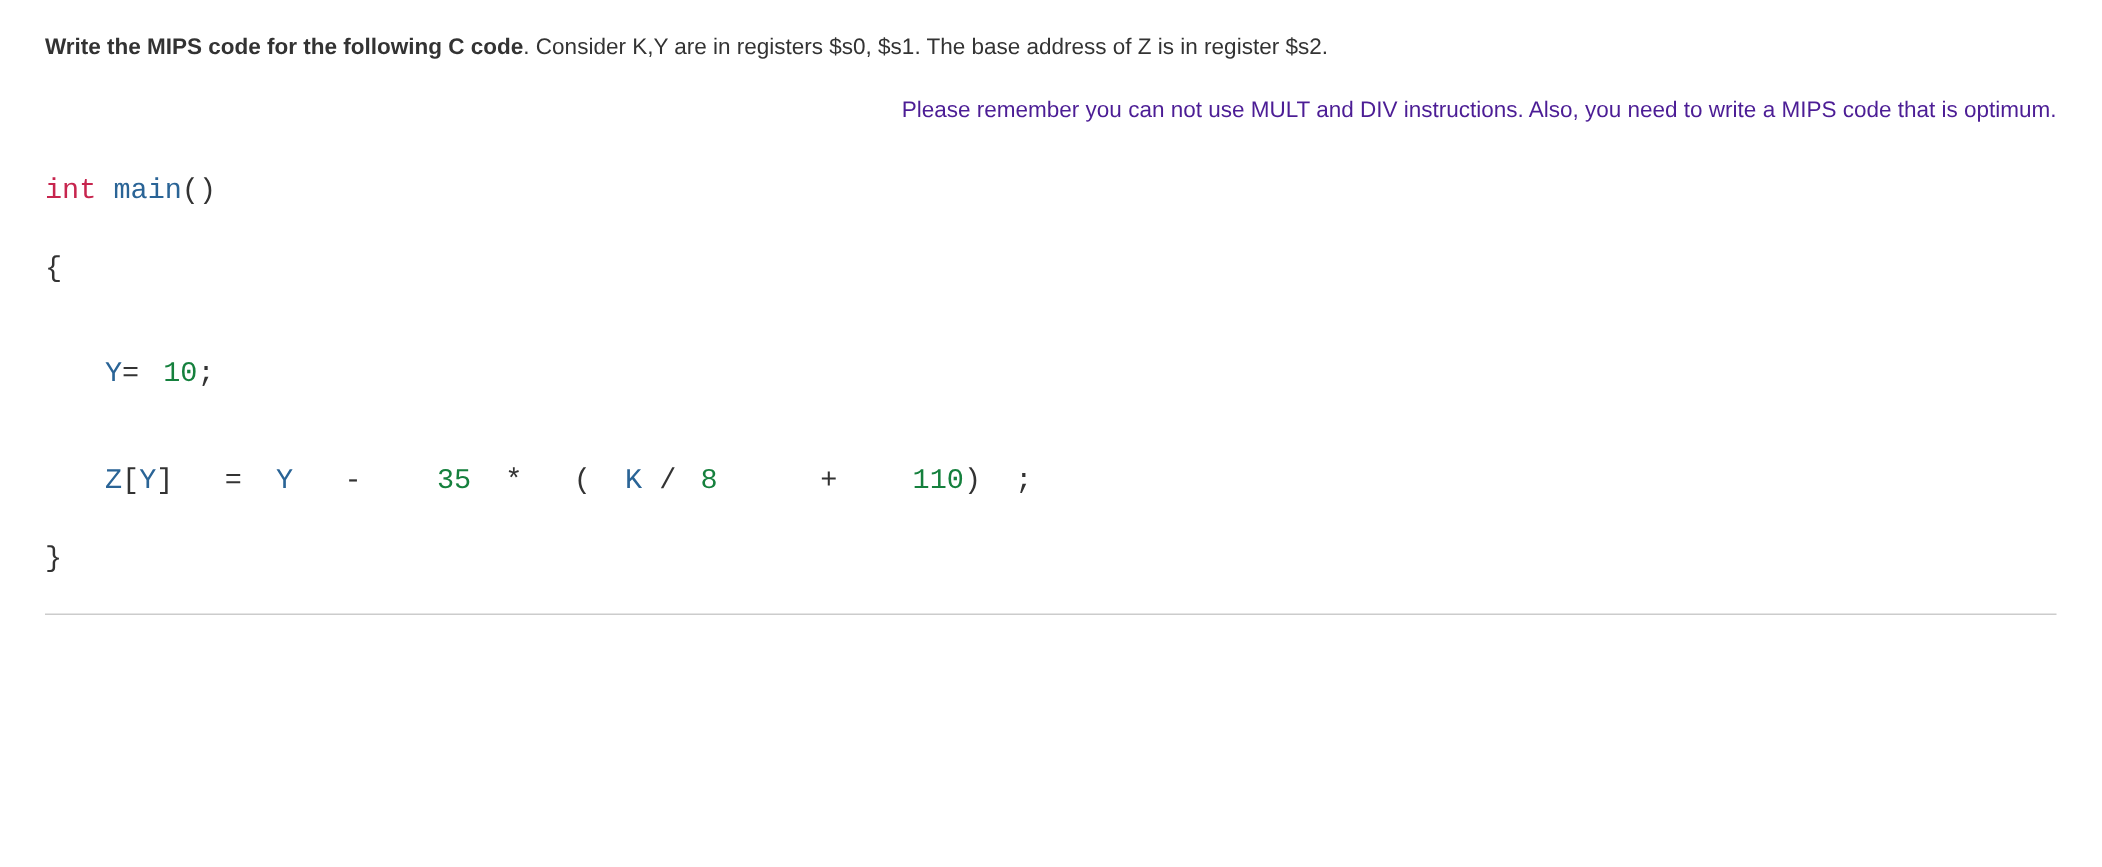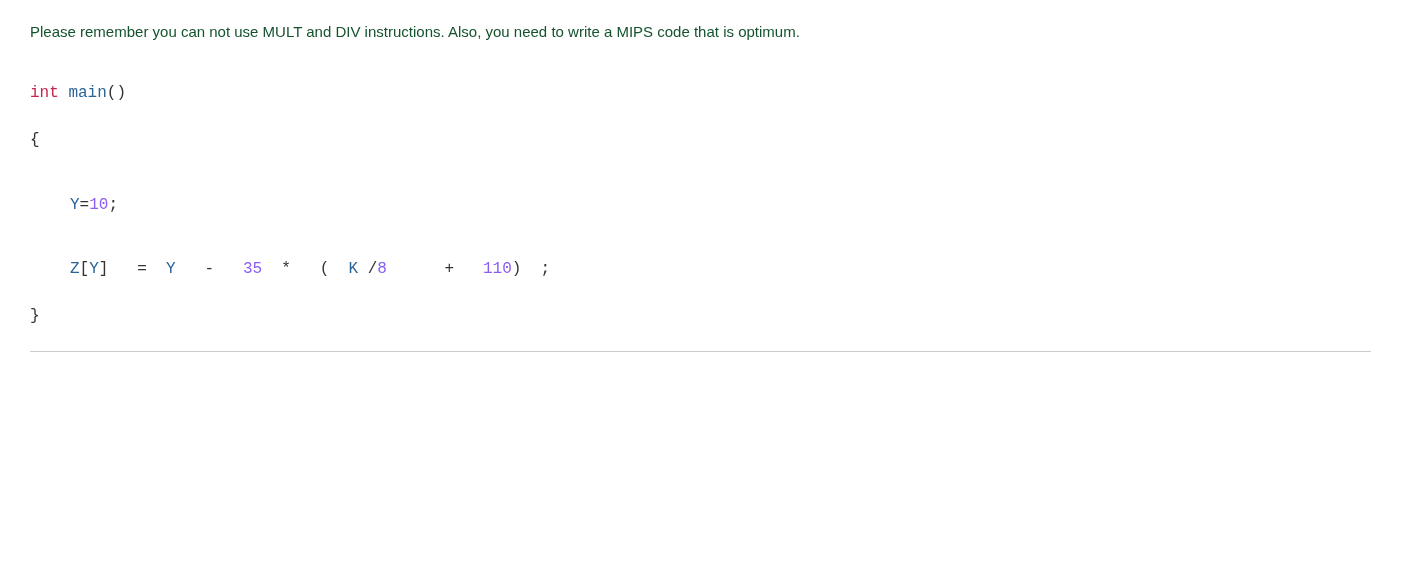--- a/index.html
+++ b/index.html
@@ -22,28 +22,29 @@
       margin-bottom: 18px;
       line-height: 1.6;
       color: #333333;
     }
 
     .question-text strong {
       font-weight: bold;
     }
 
     .note-text {
-      margin-bottom: 35px;
+      margin-bottom: 24px;
       line-height: 1.6;
-      color: #14532d;
+      color: #4c1d95;
+      text-align: right;
     }
 
     .code-block {
       font-family: 'Courier New', Courier, monospace;
-      font-size: 16px;
+      font-size: 19px;
       line-height: 1.8;
       margin-bottom: 0;
     }
 
     .code-line {
       display: block;
       white-space: pre;
     }
 
     .kw {
@@ -52,21 +53,22 @@
 
     .fn {
       color: #2a6496;
     }
 
     .var-blue {
       color: #2a6496;
     }
 
     .var-teal {
-      color: #8b5cf6;
+      color: #15803d;
+      margin-left: 16px;
     }
 
     .punct {
       color: #333333;
     }
 
     .indent1 {
       padding-left: 40px;
     }
 
@@ -76,20 +78,23 @@
     }
 
     .spacer {
       height: 18px;
     }
   </style>
 </head>
 <body>
 
 <div>
+  <p class="question-text">
+    <strong>Write the MIPS code for the following C code</strong><span>. Consider K,Y are in registers $s0, $s1. The base address of Z is in register $s2.</span>
+  </p>
 
   <p class="note-text">Please remember you can not use MULT and DIV instructions. Also, you need to write a MIPS code that is optimum.</p>
 
   <div class="code-block">
 
     <span class="code-line"><span class="kw">int</span><span class="fn"> main</span><span class="punct">()</span></span>
     <span class="code-line spacer">&nbsp;</span>
 
     <span class="code-line"><span class="punct">{</span></span>
     <span class="code-line spacer">&nbsp;</span>

